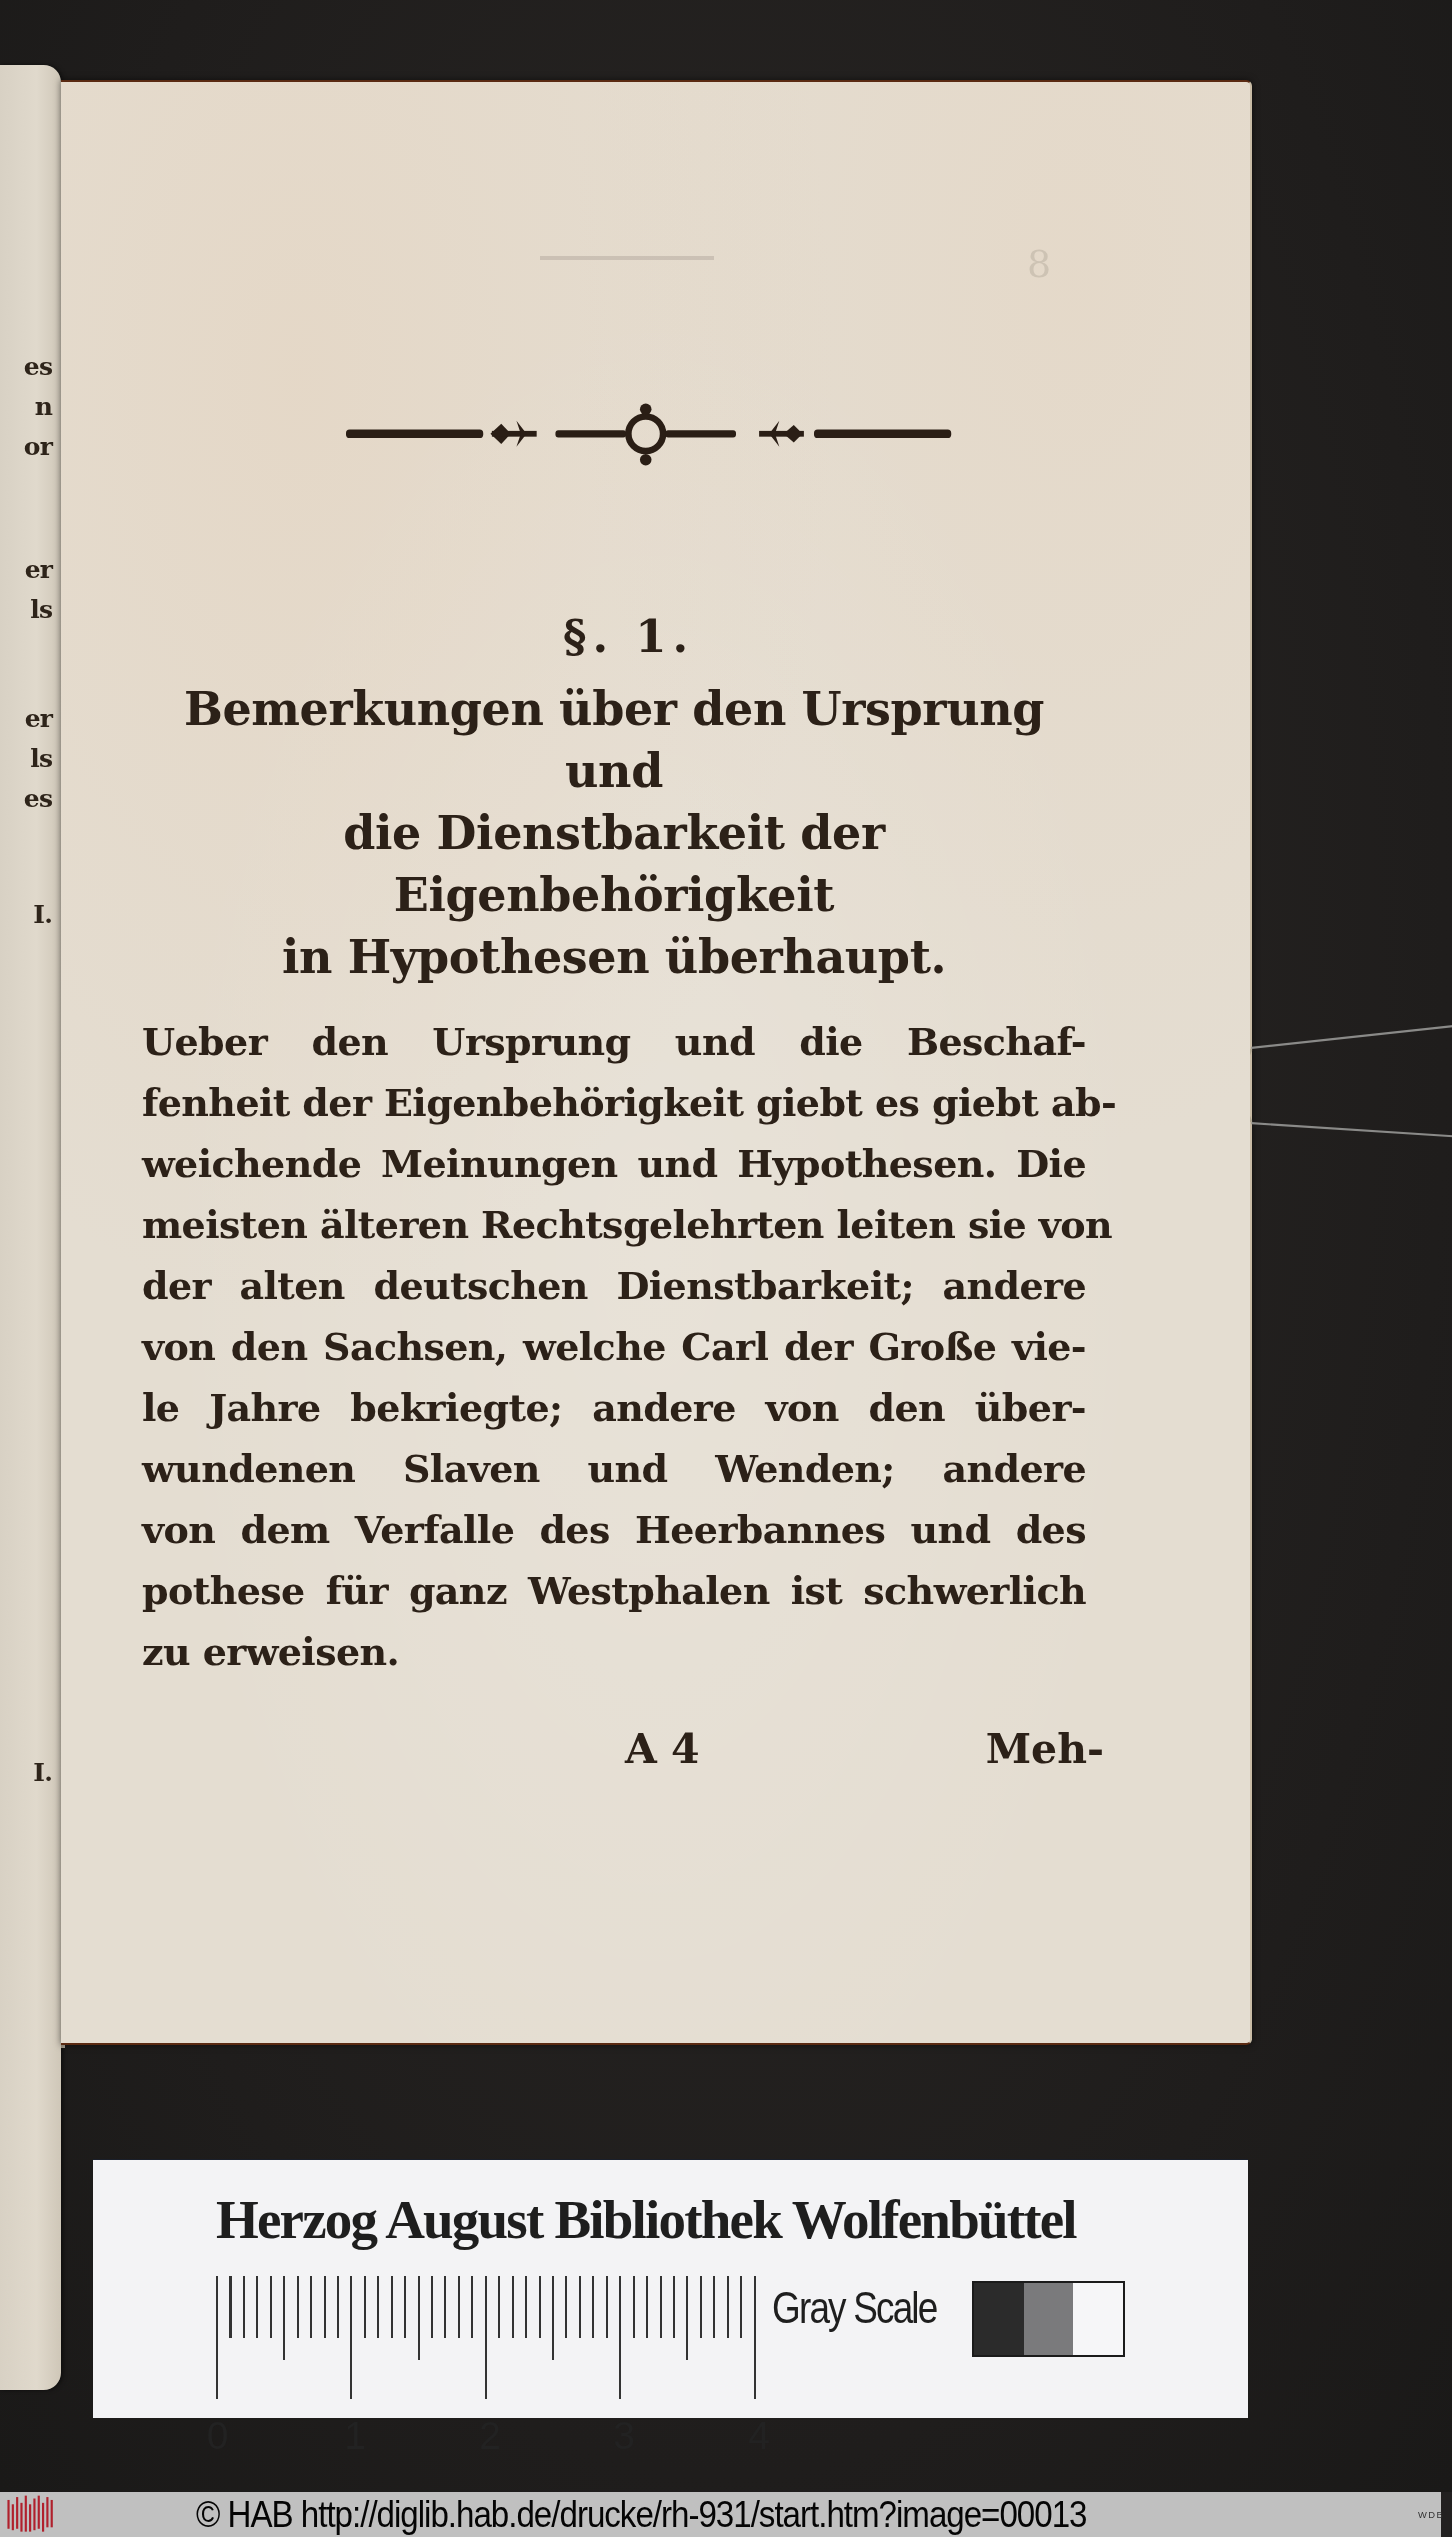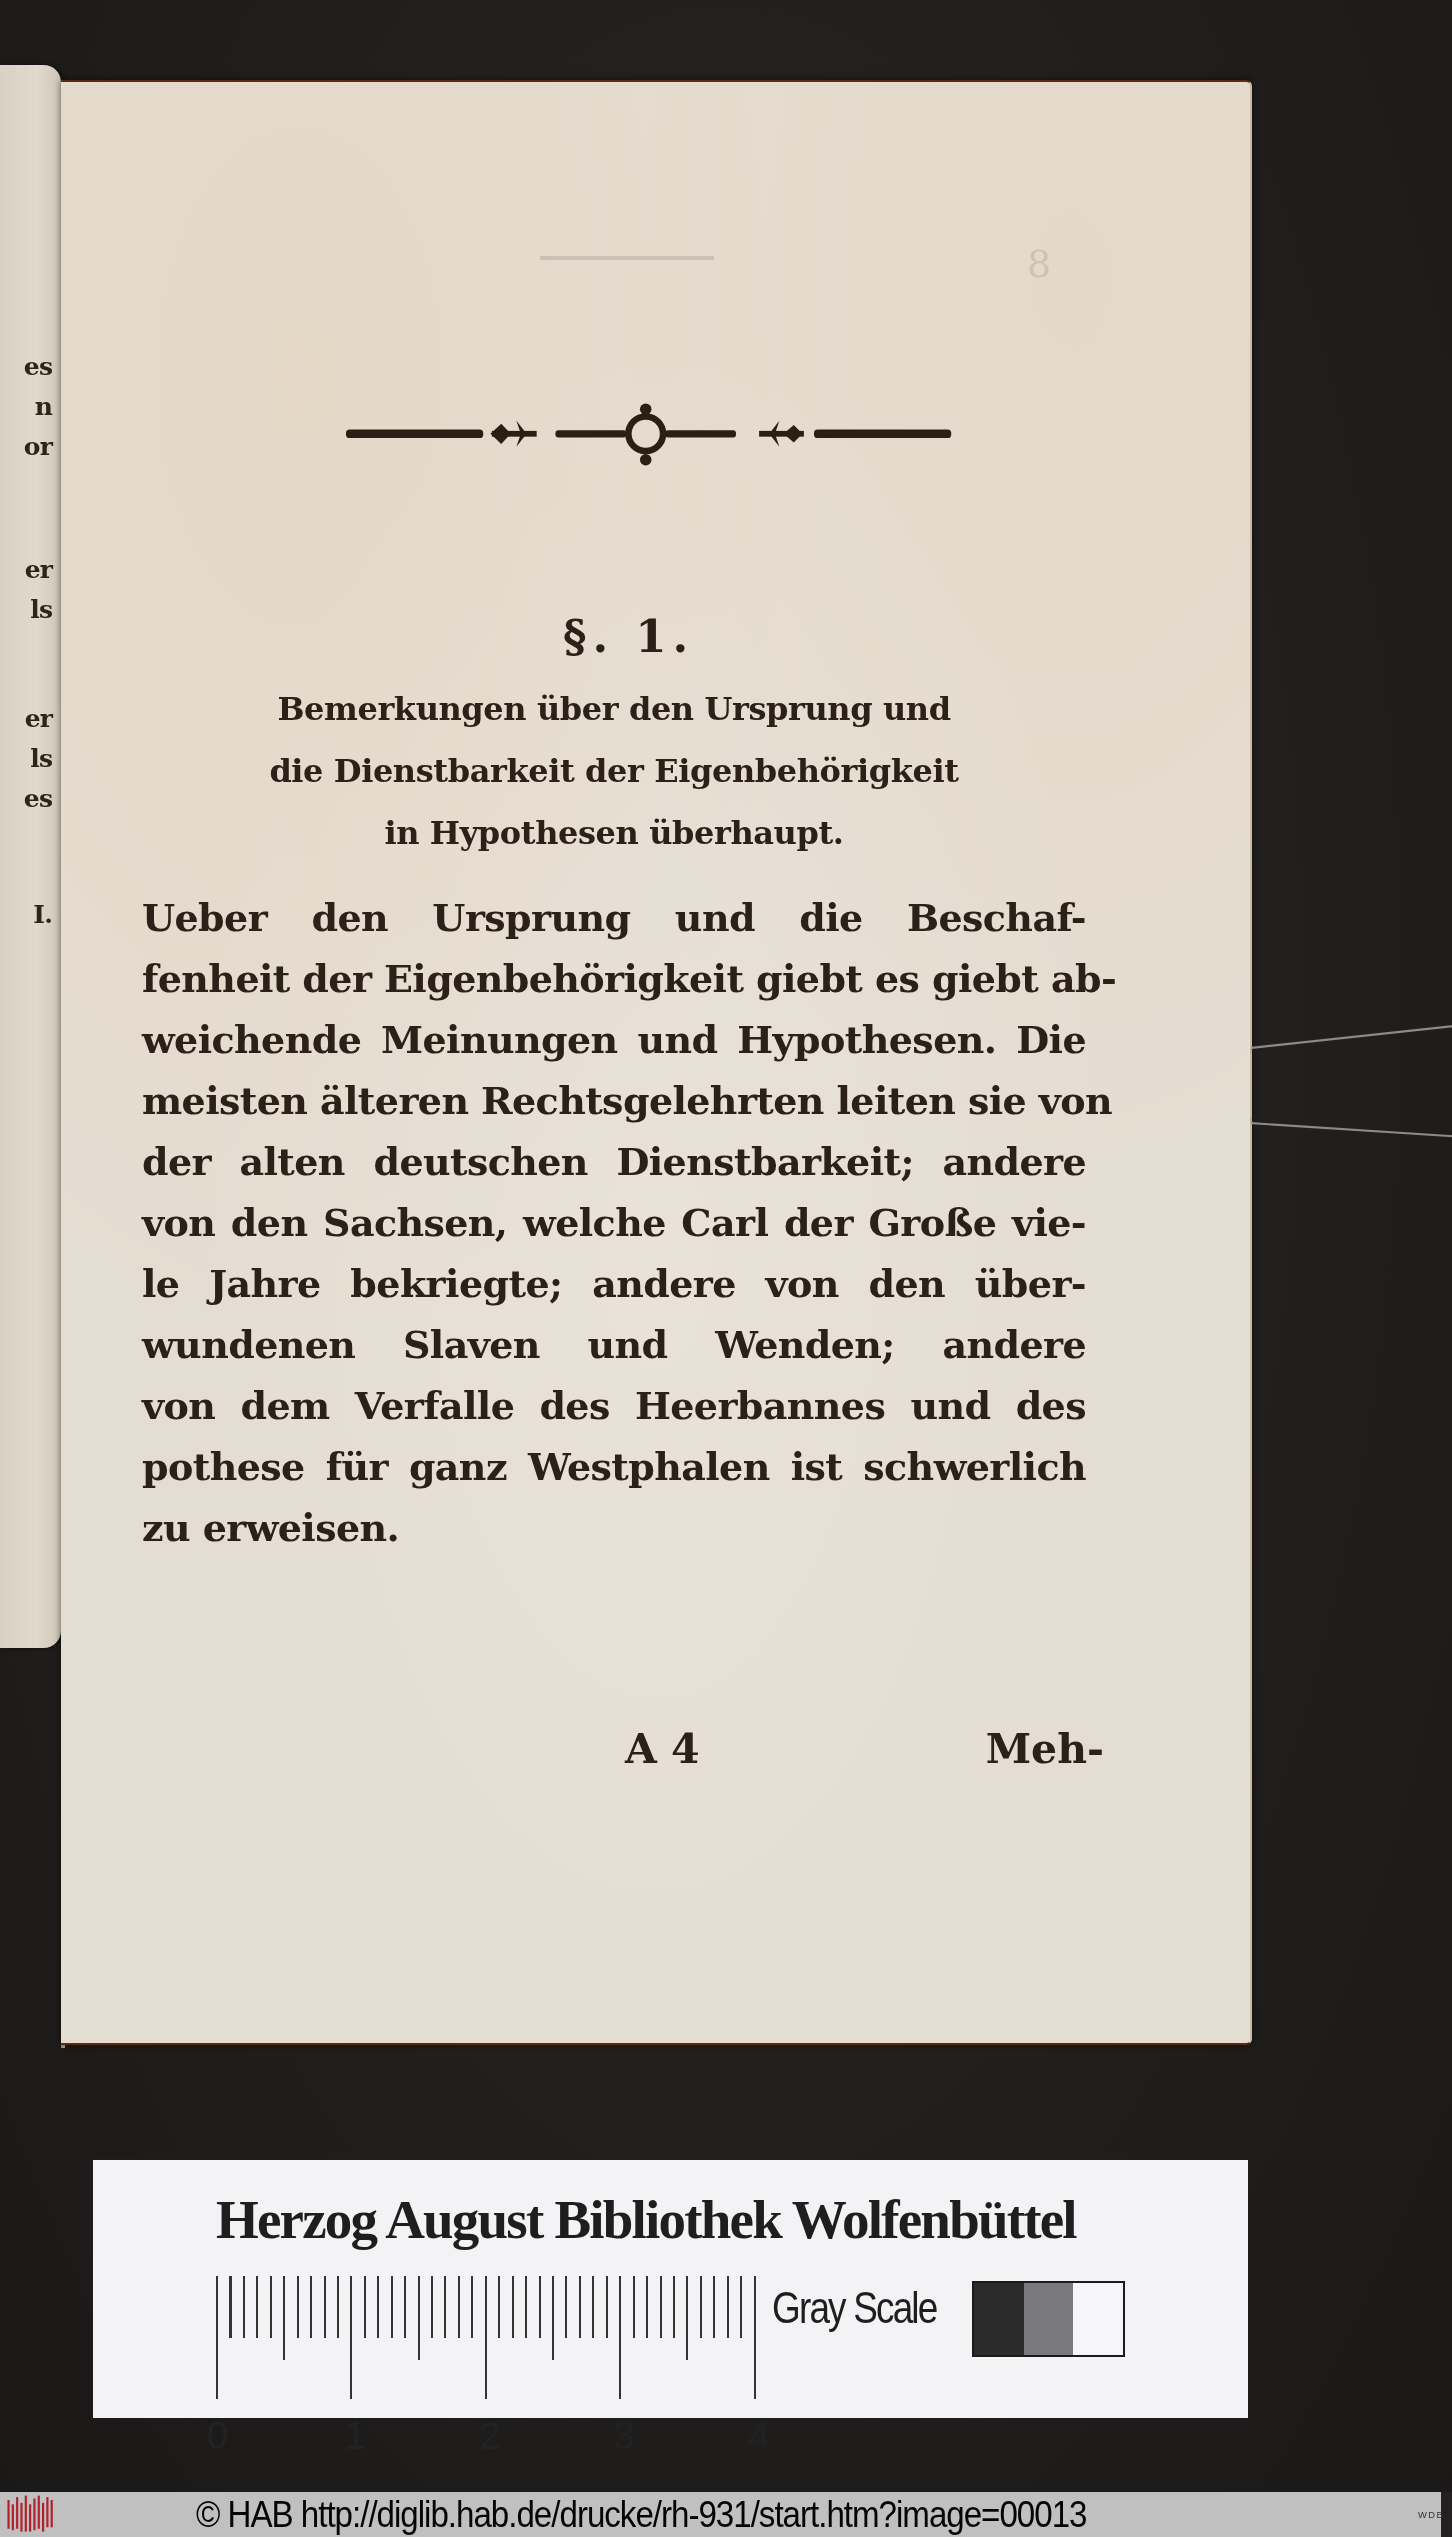--- a/index.html
+++ b/index.html
@@ -8,21 +8,21 @@
       background: #222020;
       position: relative; overflow: hidden;
       font-family: "DejaVu Serif", serif;
     }
     .backdrop {
       position: absolute; left: 0; top: 0; width: 1453px; height: 2492px;
       background: radial-gradient(ellipse at 50% 40%, #2a2725 0%, #1f1d1c 70%, #1a1918 100%);
     }
     
     .prev-page {
-      position: absolute; left: 0; top: 65px; width: 61px; height: 1583px;
+      position: absolute; left: 0; top: 65px; width: 61px; height: 2325px;
       background: linear-gradient(90deg, #d8d1c4 0%, #e0d9cc 60%, #cfc7b8 100%);
       border-top-right-radius: 17.4px; border-bottom-right-radius: 17.4px;
       box-shadow: 1.5px 0 4.4px rgba(0,0,0,0.5);
       overflow: hidden;
     }
     .prev-page .frag {
       position: absolute; right: 8.7px;
       font-family: "DejaVu Serif", serif; font-weight: bold;
       font-size: 25px; color: #2e241a; letter-spacing: -0.7px;
     }
@@ -58,21 +58,21 @@
       position: absolute; left: 142px; top: 610px; width: 944px;
       color: #2c2118;
     }
     .section-mark {
       text-align: center; font-size: 45px; font-weight: bold;
       font-family: "DejaVu Serif", serif; letter-spacing: 5.8px;
       margin: 0 0 14.5px 0; padding-left: 29px;
     }
     .heading {
       text-align: center; font-family: "DejaVu Serif", serif;
-      font-weight: bold; font-size: 32px; line-height: 62px;
+      font-weight: bold; font-size: 46px; line-height: 62px;
       margin: 0; letter-spacing: -0.4px;
     }
     .heading .line { display: block; }
     .body-text {
       margin-top: 23px;
       font-family: "DejaVu Serif", serif; font-weight: bold;
       font-size: 38px; line-height: 61px;
       text-align: justify; text-align-last: left;
       letter-spacing: -0.6px;
     }

